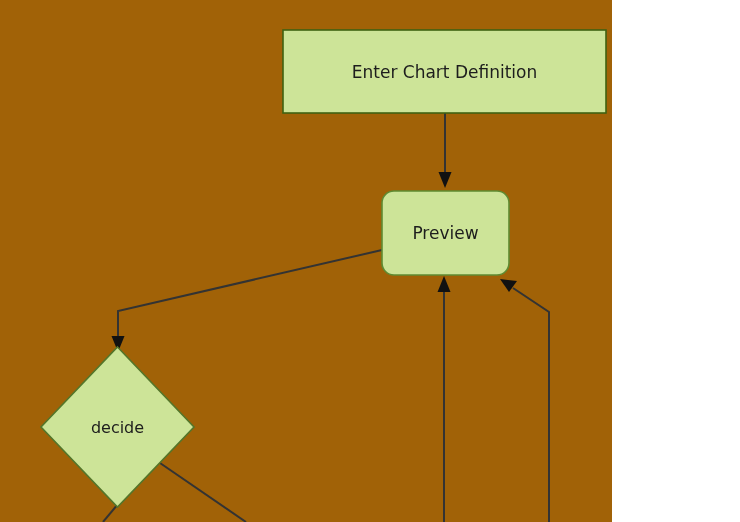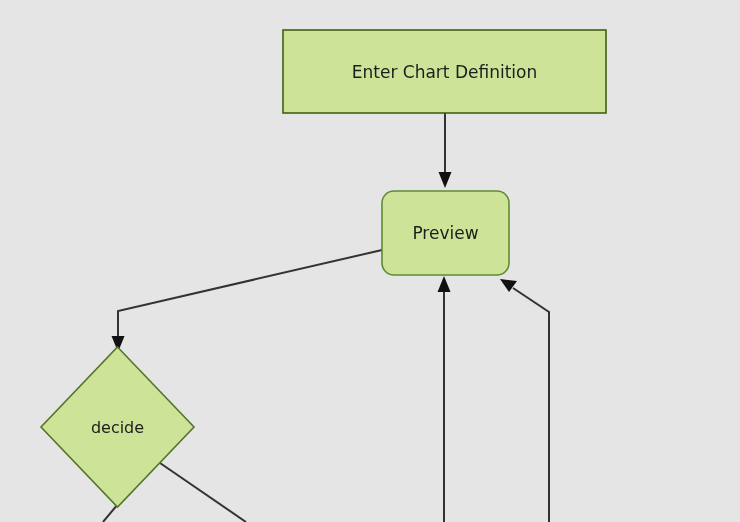--- a/index.html
+++ b/index.html
@@ -5,23 +5,23 @@
   html, body {
     margin: 0;
     padding: 0;
     background: #ffffff;
   }
   body {
     font-family: "DejaVu Sans", sans-serif;
   }
   #canvas {
     position: relative;
-    width: 740px;
+    width: 612px;
     height: 522px;
-    background: #e5e5e5;
+    background: #a16207;
     overflow: hidden;
   }
   #flow-svg {
     position: absolute;
     top: 0;
     left: 0;
     width: 740px;
     height: 522px;
   }
   .node-shape {

